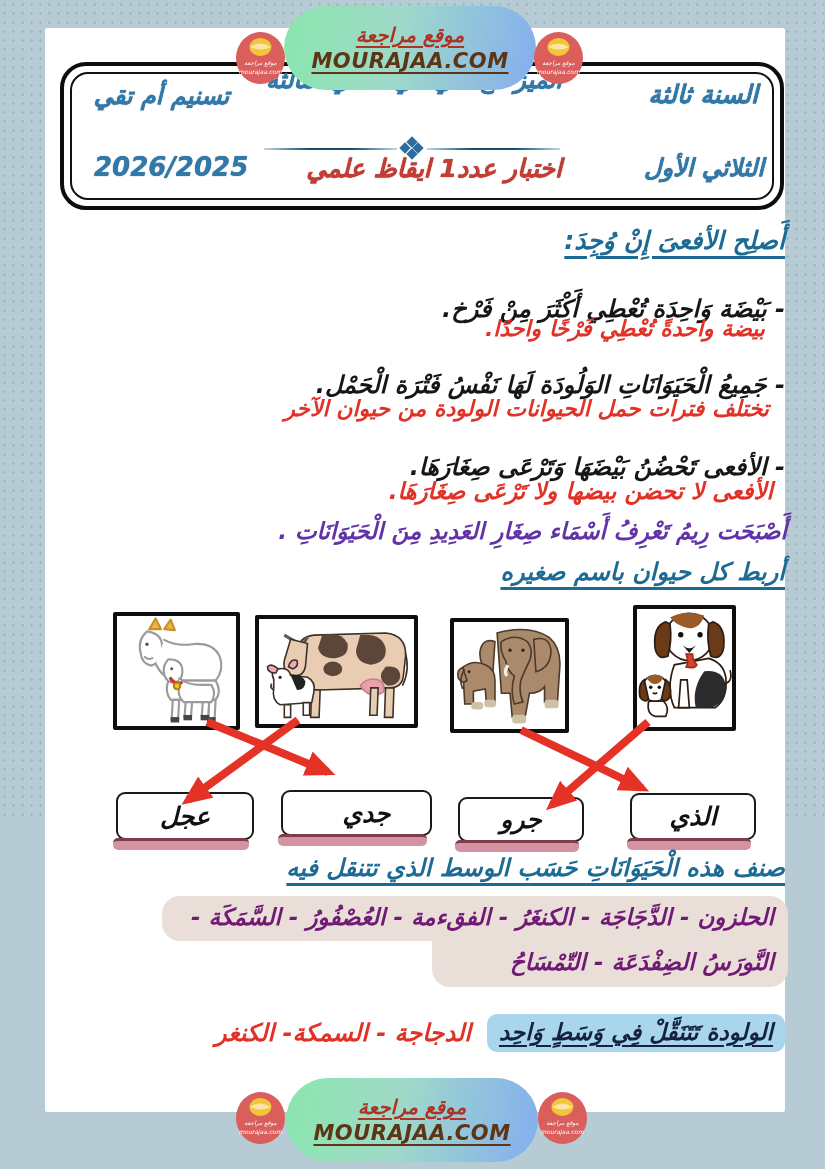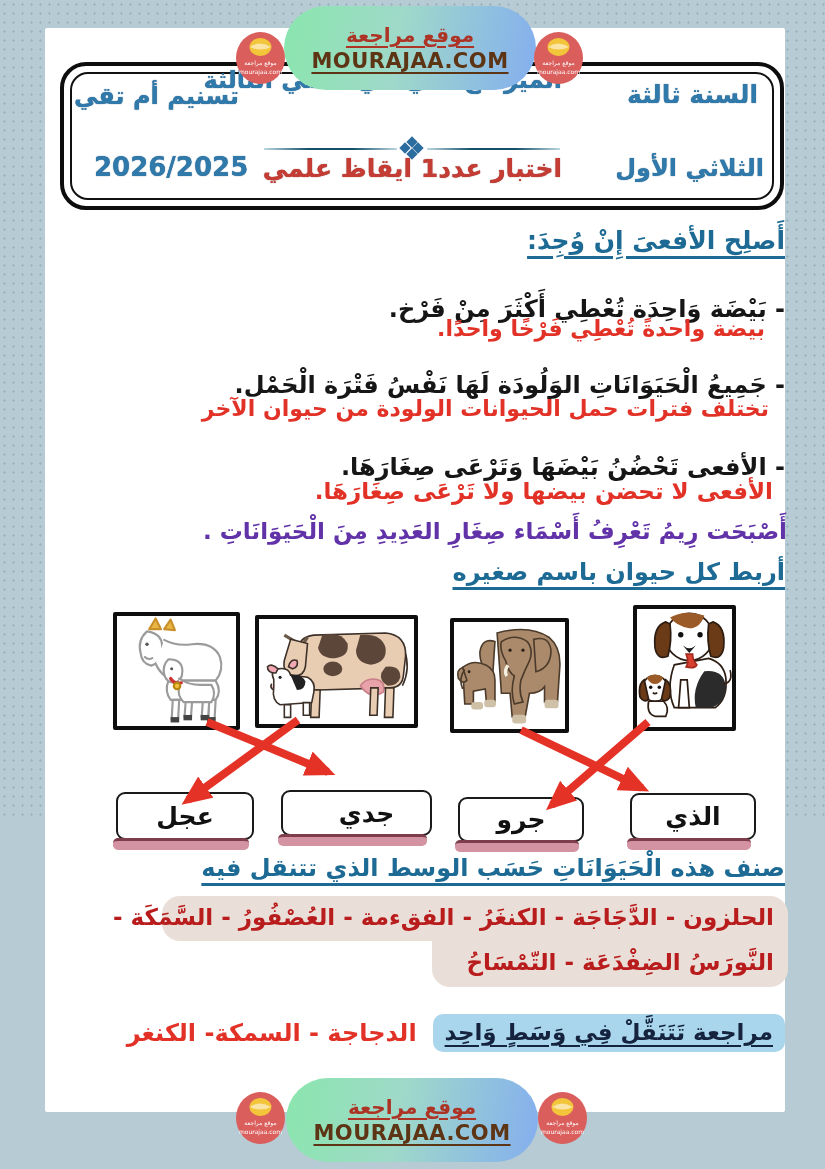--- a/index.html
+++ b/index.html
@@ -6,20 +6,21 @@
   body{
     width:825px;height:1169px;overflow:hidden;
     font-family:"DejaVu Sans","Liberation Sans",sans-serif;
     background:#b6cbd3;
   }
   .stage{
     position:relative;width:825px;height:820px;
     background-color:#b6cbd3;
     background-image:radial-gradient(circle, rgba(125,158,172,.45) 1px, transparent 1.4px);
     background-size:9px 9px;
+    font-style:italic;
   }
   .paper{position:absolute;left:45px;top:28px;width:740px;height:1084px;background:#fff;border-radius:2px;}
 
   
   .banner{
     position:absolute;width:252px;height:84px;border-radius:42px;
     background:linear-gradient(100deg,#8ae6ad 0%,#9fd9c9 45%,#84aeef 100%);
     display:flex;flex-direction:column;align-items:center;justify-content:center;gap:2px;
     z-index:30;
   }
@@ -82,21 +83,21 @@
   }
   .wordbox::after{
     content:"";position:absolute;left:-5px;right:3px;bottom:-12px;height:9px;
     background:#d493a2;border-top:3px solid #7e3d4a;border-radius:5px;
   }
   .arrows{position:absolute;left:100px;top:690px;width:680px;height:135px;z-index:6;pointer-events:none;}
 
   
   .bank{position:absolute;right:37px;top:896px;width:626px;direction:rtl;z-index:4;}
   .bank div{
-    background:#eadfd8;color:#b91c1c;font-weight:bold;font-size:23px;
+    background:#eadfd8;color:#701a75;font-weight:bold;font-size:23px;
     padding:5px 14px 7px;line-height:1.45;white-space:nowrap;
   }
   .bank .l1{border-radius:18px 18px 0 18px;}
   .bank .l2{border-radius:0 0 18px 18px;width:330px;padding-left:12px;}
 
   
   .final{position:absolute;right:40px;top:1014px;direction:rtl;display:flex;align-items:center;gap:16px;z-index:4;}
   .hl{
     background:#a9d6ec;border-radius:10px;padding:5px 12px 7px;
     color:#15233e;font-weight:bold;font-size:23px;white-space:nowrap;
@@ -280,21 +281,21 @@
   </svg>
 
   <div class="line teal" style="right:40px;top:852px;font-size:24px;">صنف هذه الْحَيَوَانَاتِ حَسَب الوسط الذي تتنقل فيه</div>
 
   <div class="bank">
     <div class="l1">الحلزون - الدَّجَاجَة - الكنغَرُ - الفقءمة - العُصْفُورُ - السَّمَكَة -</div>
     <div class="l2">النَّورَسُ الضِفْدَعَة - التّمْسَاحُ</div>
   </div>
 
   <div class="final">
-    <span class="hl">مراجعة تَتَنَقَّلْ فِي وَسَطٍ وَاحِد</span>
+    <span class="hl">الولودة تَتَنَقَّلْ فِي وَسَطٍ وَاحِد</span>
     <span class="ansred">الدجاجة - السمكة- الكنغر</span>
   </div>
 
   <div class="banner bottom">
     <div class="ar">موقع مراجعة</div>
     <div class="en">MOURAJAA.COM</div>
   </div>
   <div class="badge b-bl">
     <svg viewBox="0 0 49 52">
       <ellipse cx="24.5" cy="15" rx="11" ry="9" fill="#f3c53a"></ellipse>

